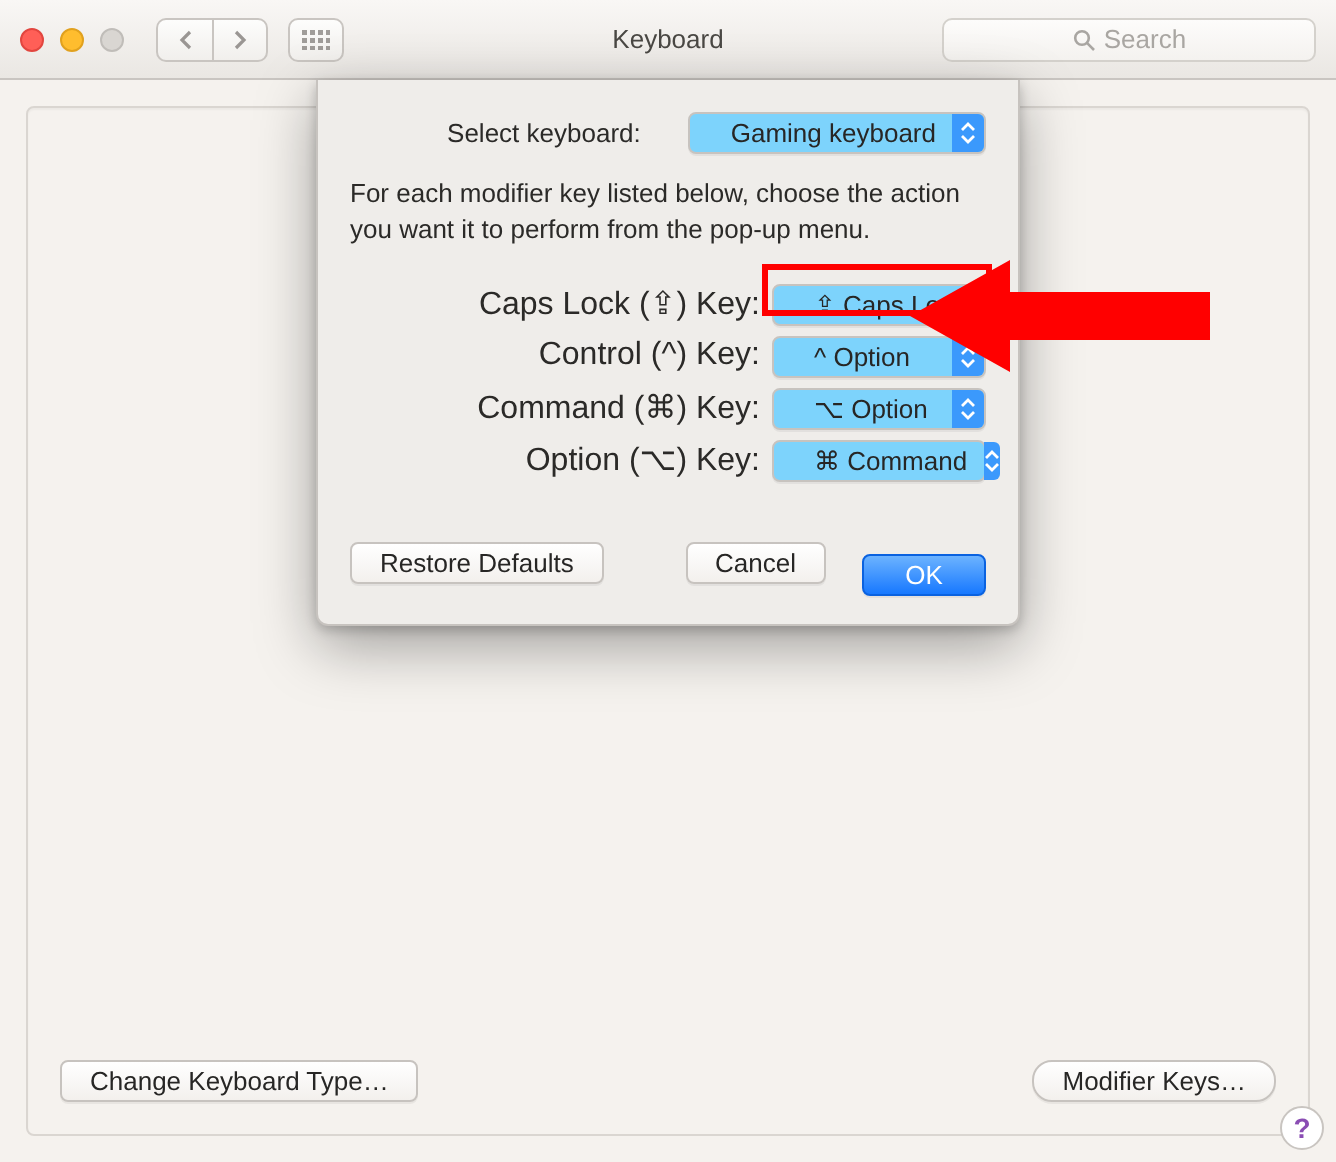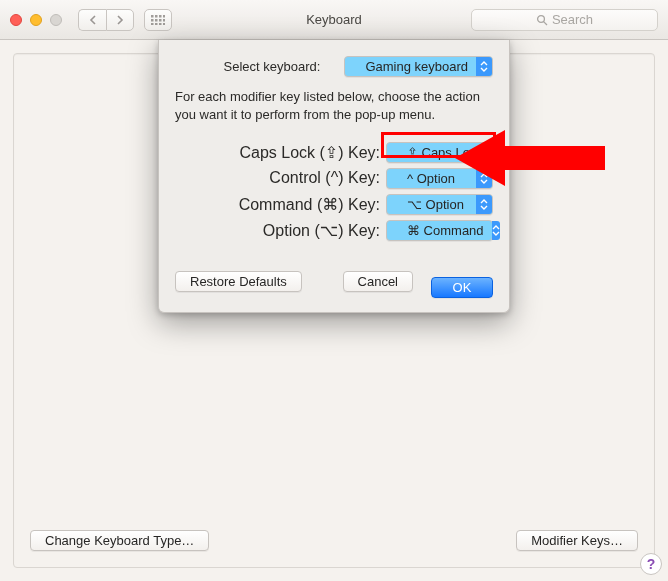--- a/index.html
+++ b/index.html
@@ -144,21 +144,21 @@
   .mac-btn.primary {
     background: linear-gradient(#6cb3ff,#1778ff);
     border: 1px solid #0a62e0;
     color: #fff;
     margin-top: 12px;
   }
 
   
   .bottom-left-btn, .bottom-right-btn { position: absolute; bottom: 16px; }
   .bottom-left-btn { left: 16px; }
-  .bottom-right-btn { right: 16px; }
+  .bottom-right-btn { right: 16px; border-radius: 10px; }
 
   
   .help {
     position: absolute; right: 6px; bottom: 6px;
     width: 22px; height: 22px; border-radius: 50%;
     background: #ffffff; border: 1px solid #c9c5c1;
     display: flex; align-items: center; justify-content: center;
     color: #8a4db3; font-size: 14px; font-weight: 600;
     z-index:3;
   }

